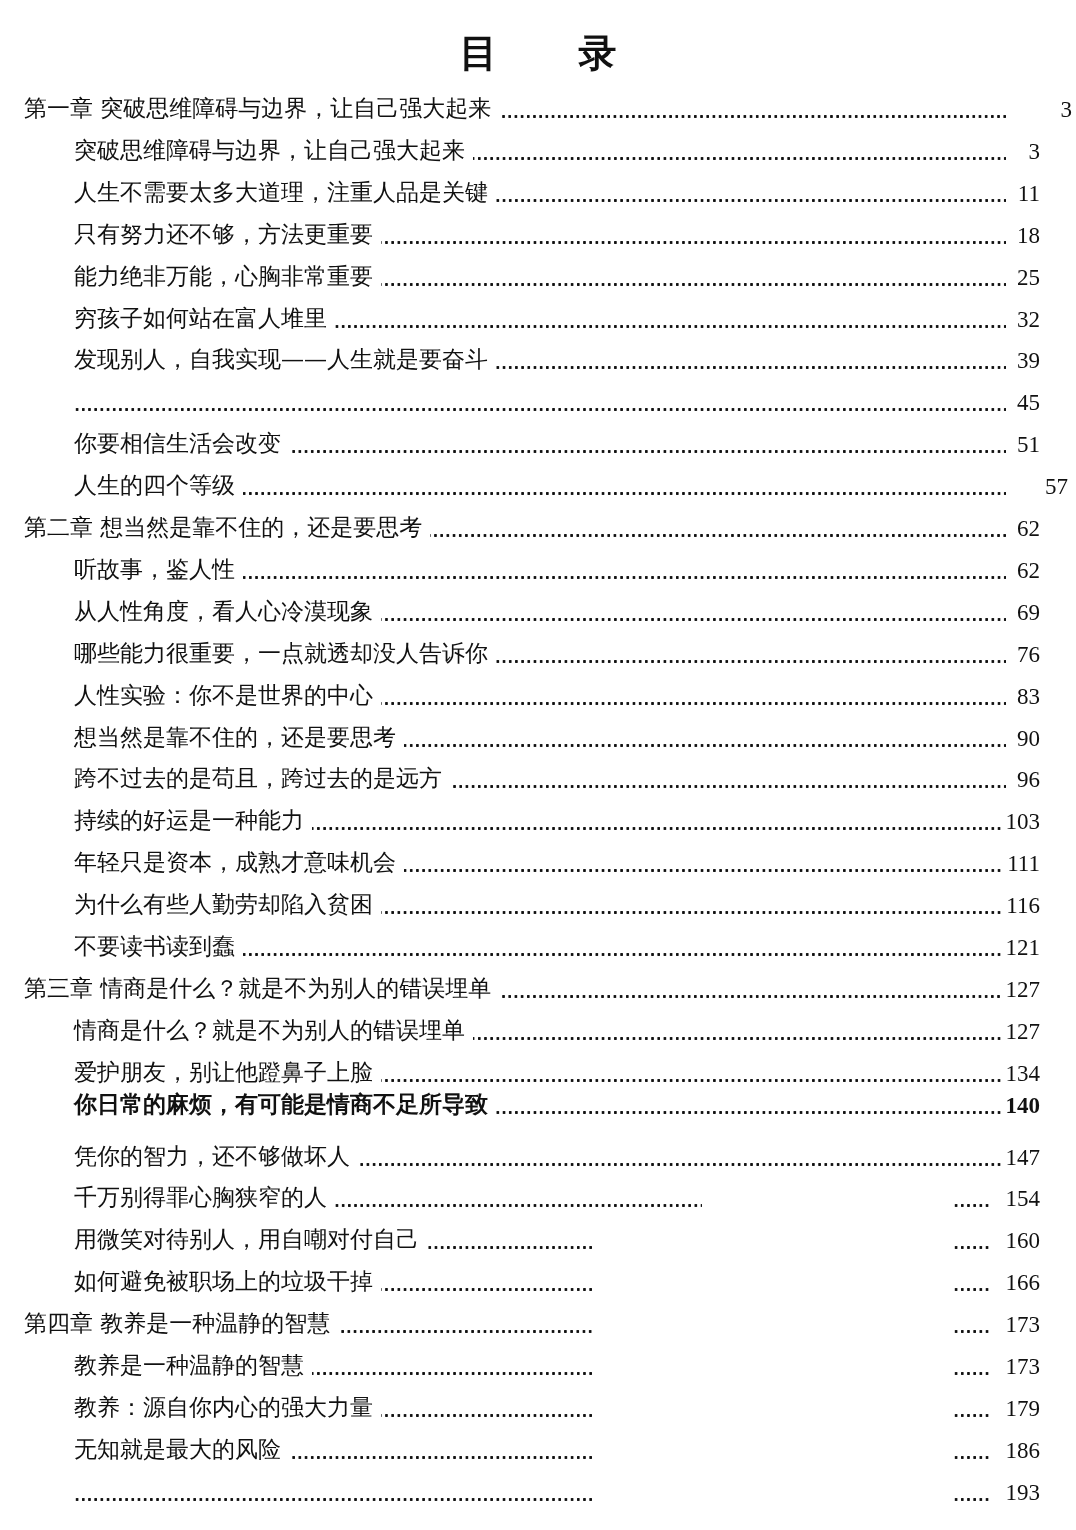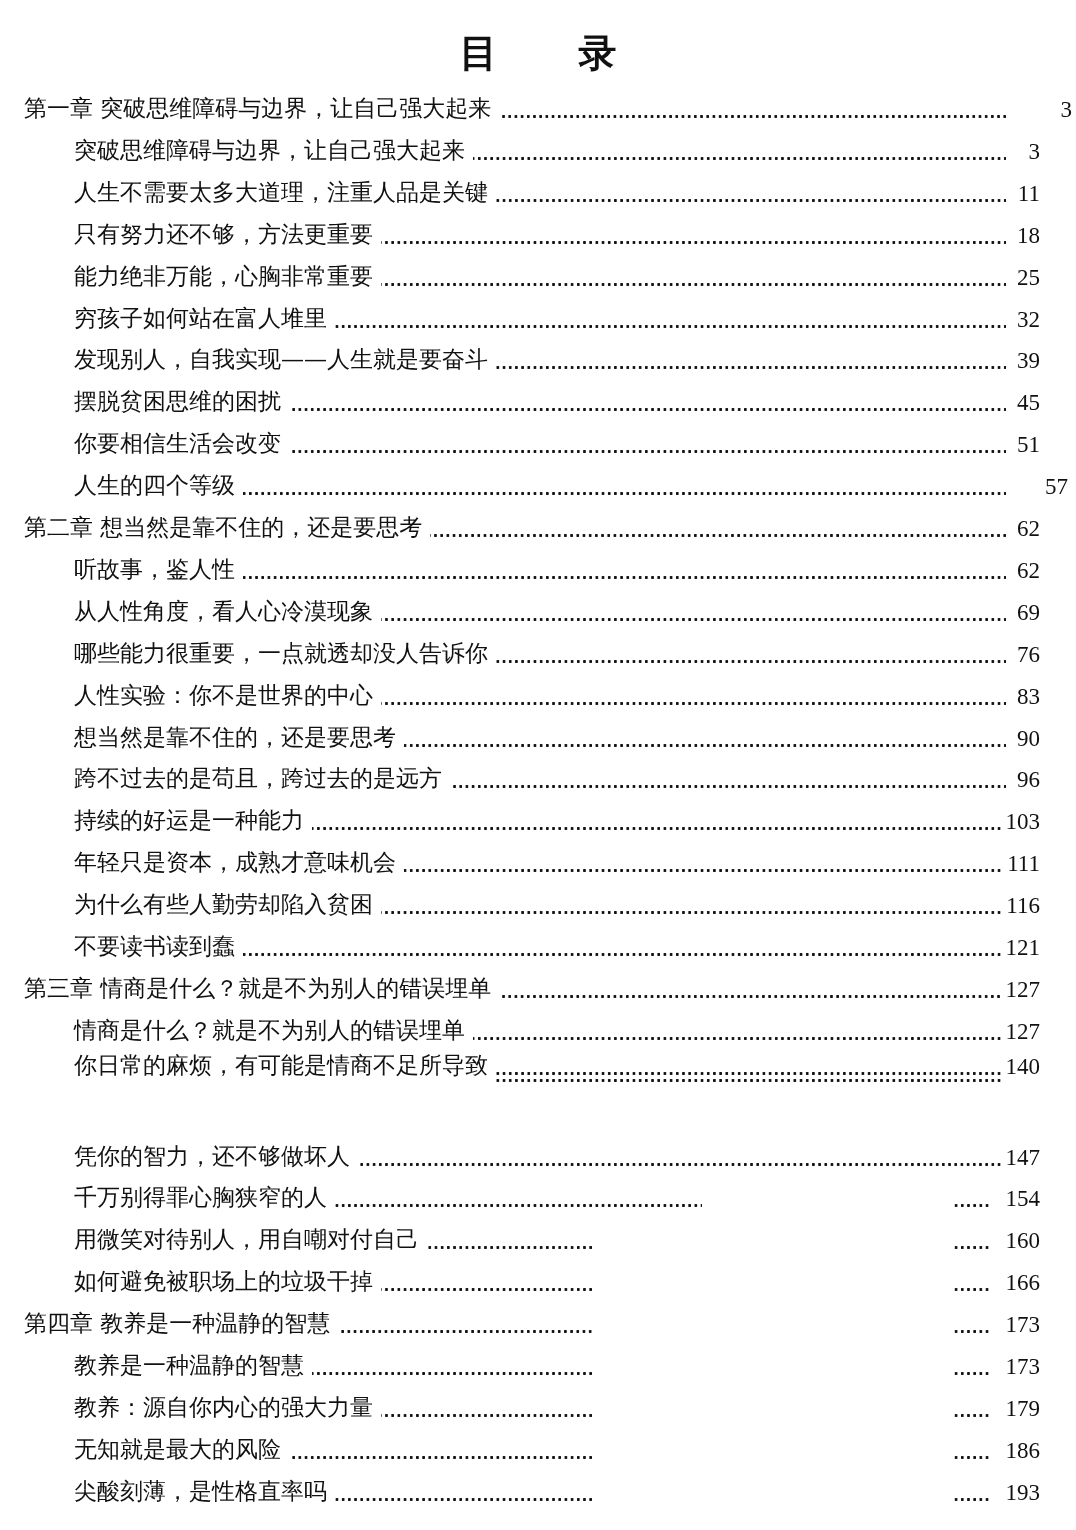--- a/index.html
+++ b/index.html
@@ -73,21 +73,20 @@
       <span class="label">穷孩子如何站在富人堆里</span>
       <span class="page">32</span>
     </div>
     <div class="row section" style="top: 251.4px;">
       <div class="lead" style="left: 74px; width: 932px;"></div>
       <span class="label">发现别人，自我实现——人生就是要奋斗</span>
       <span class="page">39</span>
     </div>
     <div class="row section" style="top: 293.3px;">
       <div class="lead" style="left: 74px; width: 932px;"></div>
-      <span class="label">摆脱贫困思维的困扰</span>
       <span class="page">45</span>
     </div>
     <div class="row section" style="top: 335.2px;">
       <div class="lead" style="left: 74px; width: 932px;"></div>
       <span class="label">你要相信生活会改变</span>
       <span class="page">51</span>
     </div>
     <div class="row section" style="top: 377.1px; padding-left: 28px;">
       <div class="lead" style="left: 74px; width: 932px;"></div>
       <span class="label">人生的四个等级</span>
@@ -156,21 +155,21 @@
     <div class="row section" style="top: 921.8px;">
       <div class="lead" style="left: 74px; width: 932px;"></div>
       <span class="label">情商是什么？就是不为别人的错误埋单</span>
       <span class="page">127</span>
     </div>
     <div class="row section" style="top: 963.7px;">
       <div class="lead" style="left: 74px; width: 932px;"></div>
       <span class="label">爱护朋友，别让他蹬鼻子上脸</span>
       <span class="page">134</span>
     </div>
-    <div class="row section" style="top: 957px;">
+    <div class="row section" style="top: 996px; font-weight: bold;">
       <div class="lead" style="left: 74px; width: 932px;"></div>
       <span class="label">你日常的麻烦，有可能是情商不足所导致</span>
       <span class="page">140</span>
     </div>
     <div class="row section" style="top: 1047.5px;">
       <div class="lead" style="left: 74px; width: 932px;"></div>
       <span class="label">凭你的智力，还不够做坏人</span>
       <span class="page">147</span>
     </div>
     <div class="row section" style="top: 1089.4px;">
@@ -211,16 +210,15 @@
     </div>
     <div class="row section" style="top: 1340.8px;">
       <div class="lead" style="left: 74px; width: 520px;"></div>
       <div class="lead2"></div>
       <span class="label">无知就是最大的风险</span>
       <span class="page">186</span>
     </div>
     <div class="row section" style="top: 1382.7px;">
       <div class="lead" style="left: 74px; width: 520px;"></div>
       <div class="lead2"></div>
-      <span class="label">尖酸刻薄，是性格直率吗</span>
       <span class="page">193</span>
     </div>
   </div>
 
 </body></html>

